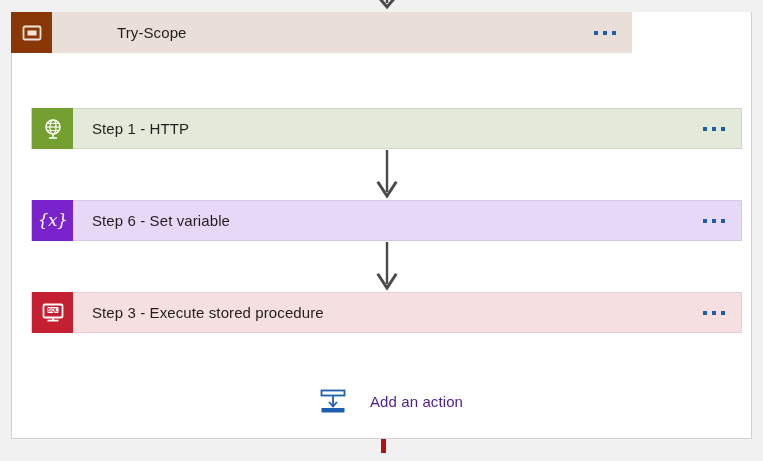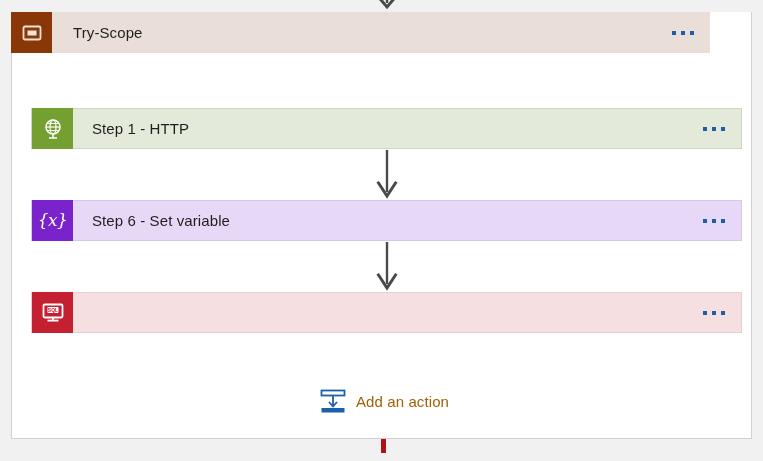--- a/index.html
+++ b/index.html
@@ -34,26 +34,27 @@
     border: 1px solid #d2d0ce;
     border-top: none;
     background: #ffffff;
     box-sizing: border-box;
   }
 
   .scope-header {
     position: absolute;
     left: 11px;
     top: 12px;
-    width: 699px;
+    width: 621px;
     height: 41px;
     background: #eadfd8;
     box-sizing: border-box;
     display: flex;
     align-items: center;
+    gap: 44px;
   }
 
   .scope-icon-box {
     width: 41px;
     height: 41px;
     background: #8a3708;
     display: flex;
     align-items: center;
     justify-content: center;
     flex: 0 0 auto;
@@ -143,23 +144,23 @@
     display: flex;
     align-items: center;
     cursor: pointer;
   }
   .add-action-icon {
     width: 30px;
     height: 30px;
     flex: 0 0 auto;
   }
   .add-action-label {
-    margin-left: 8px;
+    margin-left: 22px;
     font-size: 15px;
-    color: #a16207;
+    color: #4c1d95;
     letter-spacing: 0.1px;
   }
 
   
   .bottom-stub {
     position: absolute;
     left: 381px;
     top: 439px;
     width: 5px;
     height: 14px;
@@ -245,20 +246,21 @@
 <div class="step step-3">
   <div class="step-icon-box">
     <svg width="24" height="24" viewBox="0 0 24 24">
       <rect x="2.5" y="3.5" width="19" height="13" rx="1.2" ry="1.2" fill="none" stroke="#ffffff" stroke-width="1.8"></rect>
       <rect x="6.5" y="6" width="11" height="6" rx="0.8" ry="0.8" fill="#ffffff"></rect>
       <text x="12" y="11" text-anchor="middle" font-family="'Liberation Sans', sans-serif" font-size="5" font-weight="bold" fill="#c52032">SQL</text>
       <line x1="12" y1="16.5" x2="12" y2="19" stroke="#ffffff" stroke-width="1.8"></line>
       <line x1="6.5" y1="19.6" x2="17.5" y2="19.6" stroke="#ffffff" stroke-width="1.8"></line>
     </svg>
   </div>
+  <div class="step-label">Step 3 - Execute stored procedure</div>
   <div class="step-ellipsis ellipsis">
     <i></i>
       <i></i>
       <i></i>
   </div>
 </div>
 
 <div class="add-action">
   <svg class="add-action-icon" viewBox="0 0 30 30">
     <rect x="3.5" y="4.5" width="23" height="5" fill="none" stroke="#1b5fae" stroke-width="1.8"></rect>

